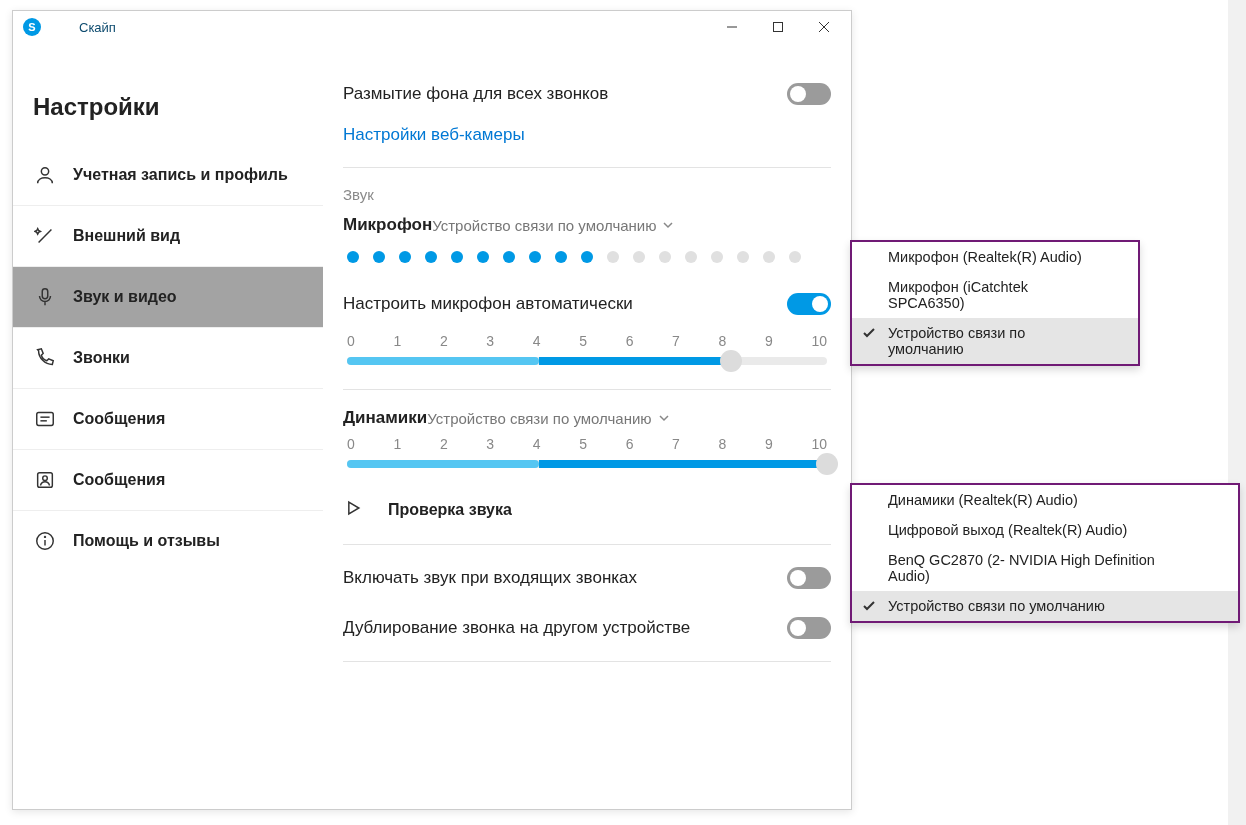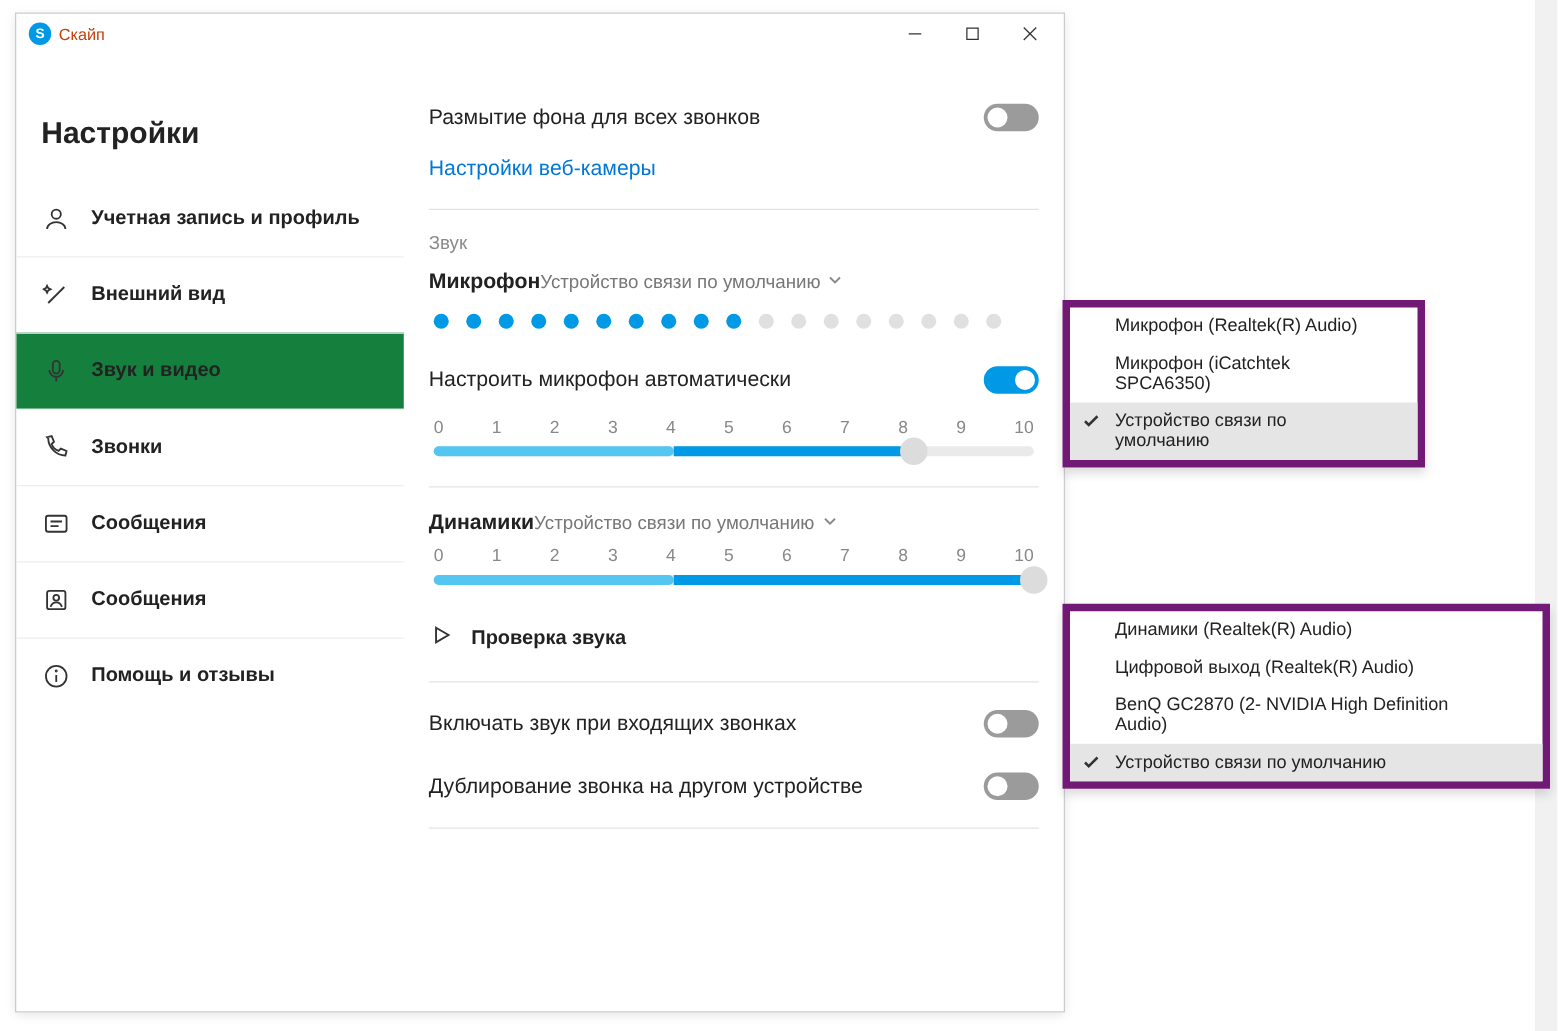--- a/index.html
+++ b/index.html
@@ -1,29 +1,29 @@
 <!DOCTYPE html>
 <html><head>
 <meta charset="utf-8">
 <style>
   * { box-sizing: border-box; margin: 0; padding: 0; }
   body { font-family: "Segoe UI", Arial, sans-serif; background: #fff; color: #222; width: 1246px; height: 825px; position: relative; overflow: hidden; }
   .window { position: absolute; left: 12px; top: 10px; width: 840px; height: 800px; background: #fff; border: 1px solid #ccc; box-shadow: 0 2px 8px rgba(0,0,0,.1); display: flex; flex-direction: column; }
   .titlebar { display: flex; align-items: center; height: 32px; padding: 0 4px; }
   .logo { width: 18px; height: 18px; border-radius: 50%; background: #0099e5; display: flex; align-items: center; justify-content: center; color: #fff; font-size: 11px; font-weight: bold; margin: 0 6px; }
-  .title { font-size: 13px; color: #c2410c; flex: 1; }
+  .title { font-size: 13px; color: #0c4a6e; flex: 1; margin-left: 32px; }
   .winbtns { display: flex; }
   .winbtn { width: 46px; height: 32px; display: flex; align-items: center; justify-content: center; }
   .winbtn svg { stroke: #333; stroke-width: 1; fill: none; }
   .body { flex: 1; display: flex; overflow: hidden; }
   .sidebar { width: 310px; border-right: 0; padding-top: 50px; }
   .sidebar h1 { font-size: 24px; font-weight: 700; padding: 0 20px 24px 20px; }
   .nav-item { display: flex; align-items: center; padding: 18px 20px; font-size: 16px; font-weight: 600; color: #222; cursor: pointer; border-top: 1px solid #eee; }
   .nav-item:first-of-type { border-top: none; }
-  .nav-item.active { background: #15803d; text-align: right; }
+  .nav-item.active { background: #a3a3a3; text-align: right; }
   .nav-icon { width: 24px; height: 24px; margin-right: 16px; display: flex; align-items: center; justify-content: center; }
   .nav-icon svg { stroke: #333; stroke-width: 1.6; fill: none; }
   .nav-text { line-height: 1.3; }
   .content { flex: 1; padding: 26px 20px 0 20px; overflow-y: auto; }
   .row { display: flex; align-items: center; justify-content: space-between; padding: 14px 0; }
   .row-label { font-size: 17px; color: #222; }
   .link { color: #0078d4; font-size: 17px; display: inline-block; padding: 6px 0 14px 0; }
   .hr { border: none; border-top: 1px solid #e3e3e3; margin: 8px 0; }
   .section-label { color: #8a8a8a; font-size: 15px; padding: 10px 0 2px 0; }
   .section-title { font-size: 17px; font-weight: 700; }
@@ -36,25 +36,25 @@
   .toggle.on::after { left: auto; right: 3px; }
   .dots { display: flex; gap: 14px; padding: 12px 0 16px 4px; }
   .dot { width: 12px; height: 12px; border-radius: 50%; background: #e0e0e0; }
   .dot.on { background: #0099e5; }
   .slider-box { padding: 4px 4px 16px 4px; }
   .ticks { display: flex; justify-content: space-between; font-size: 14px; color: #888; padding: 0 0 8px 0; }
   .track { position: relative; height: 8px; background: #eaeaea; border-radius: 4px; }
   .fill1 { position: absolute; left: 0; top: 0; bottom: 0; background: #55c6f2; border-radius: 4px; }
   .fill2 { position: absolute; top: 0; bottom: 0; background: #0099e5; }
   .thumb { position: absolute; width: 22px; height: 22px; background: #dcdcdc; border-radius: 50%; top: -7px; transform: translateX(-50%); }
-  .action-row { display: flex; align-items: center; padding: 14px 0; font-weight: 700; font-size: 16px; }
+  .action-row { display: flex; align-items: center; padding: 14px 0; font-weight: 700; font-size: 16px; gap: 11px; }
   .action-row .play { margin-right: 14px; }
   .action-row .play svg { stroke: #333; stroke-width: 1.8; fill: none; }
   .action-row .phone svg { stroke: #333; stroke-width: 1.8; fill: none; }
-  .dropdown { position: absolute; background: #fff; border: 6px solid #701a75; box-shadow: 0 4px 8px rgba(0,0,0,.15); z-index: 10; }
+  .dropdown { position: absolute; background: #fff; border: 2px solid #701a75; box-shadow: 0 4px 8px rgba(0,0,0,.15); z-index: 10; }
   .dd-item { padding: 7px 40px 7px 36px; font-size: 14.5px; color: #222; position: relative; }
   .dd-item.sel { background: #e5e5e5; }
   .dd-check { position: absolute; left: 10px; top: 8px; }
   .dd-check svg { stroke: #333; stroke-width: 2; fill: none; }
   .dd1 { left: 850px; top: 240px; width: 290px; }
   .dd2 { left: 850px; top: 483px; width: 390px; }
   .scr { position: absolute; right: 0; top: 0; width: 18px; height: 826px; background: #f1f1f1; }
 </style>
 </head>
 <body>

